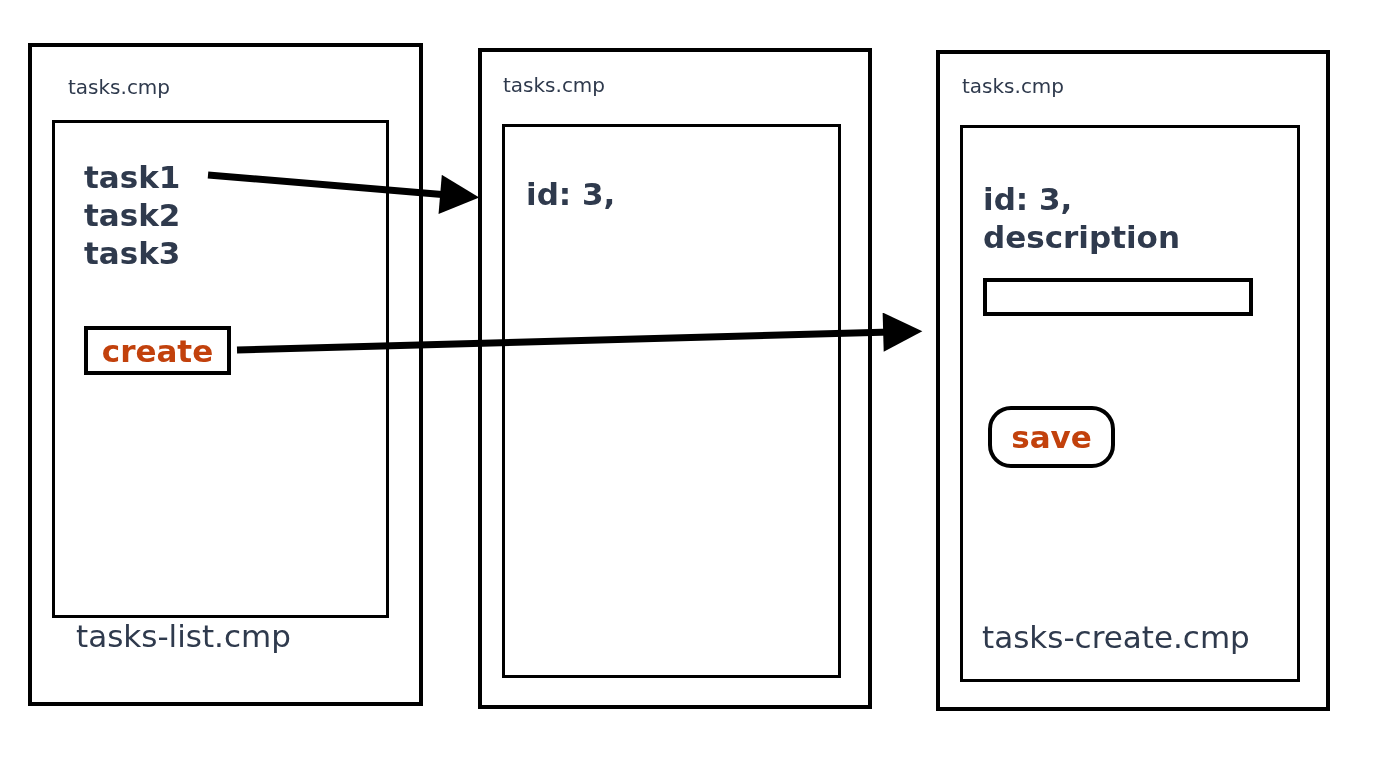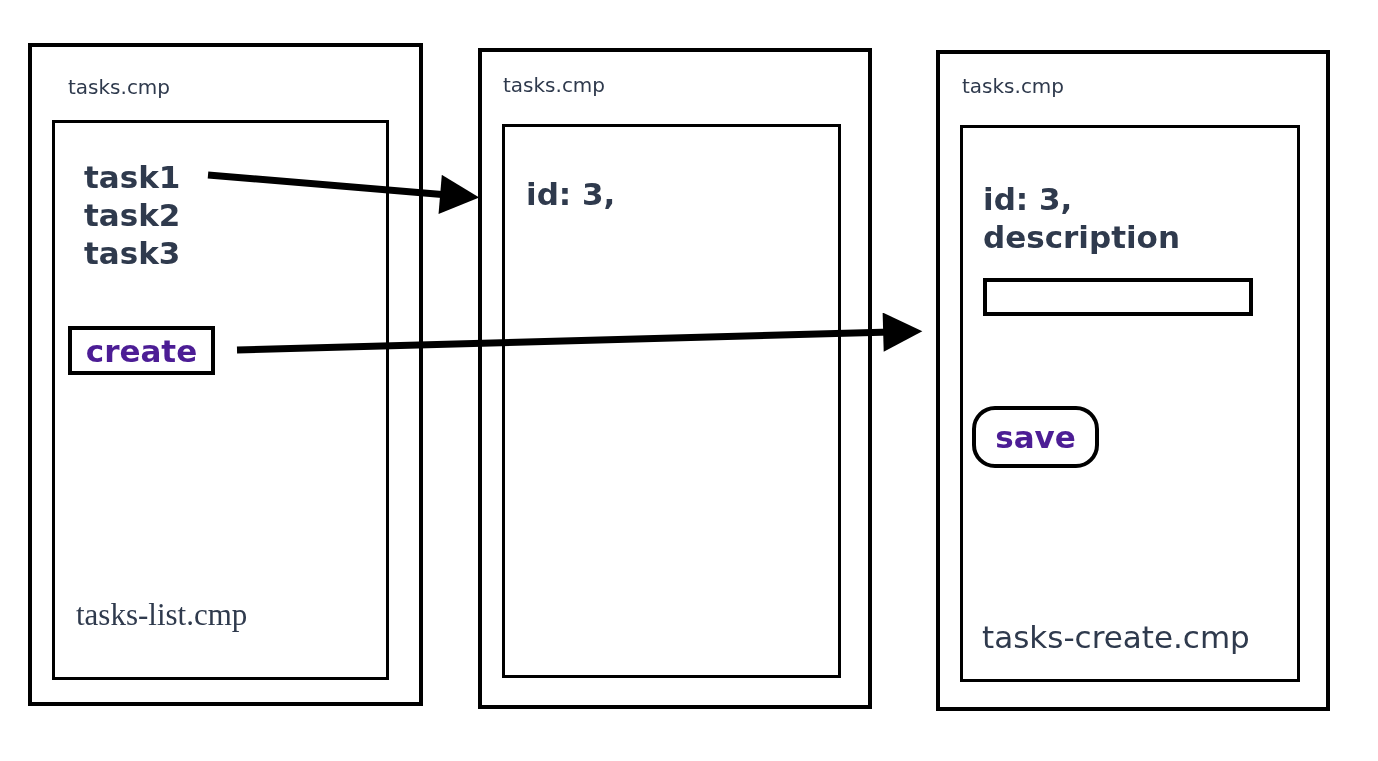--- a/index.html
+++ b/index.html
@@ -54,26 +54,27 @@
     white-space: nowrap;
   }
   .box-button {
     position: absolute;
     border: 4px solid #000000;
     background: #ffffff;
     box-sizing: border-box;
     font-family: "DejaVu Sans", "Liberation Sans", sans-serif;
     font-size: 31px;
     font-weight: bold;
-    color: #4c1d95;
+    color: #c2410c;
     display: flex;
     align-items: center;
     justify-content: center;
     padding: 0;
     cursor: pointer;
+    margin-left: 16px;
   }
   .text-input {
     position: absolute;
     border: 4px solid #000000;
     background: #ffffff;
     box-sizing: border-box;
     font-family: "DejaVu Sans", "Liberation Sans", sans-serif;
     font-size: 24px;
     color: #2f3a4d;
     padding: 0 6px;
@@ -89,28 +90,28 @@
     z-index: 10;
   }
 </style>
 </head>
 <body>
 
 <div class="canvas">
 
   <section class="panel" style="left:28px; top:43px; width:395px; height:663px;">
     <div class="panel-label" style="left:36px; top:21px;">tasks.cmp</div>
-    <div class="inner-box" style="left:20px; top:73px; width:337px; height:560px;">
+    <div class="inner-box" style="left:20px; top:73px; width:337px; height:498px;">
       <div class="content-block" style="left:29px; top:35px;">
         <div class="task-item">task1</div>
         <div class="task-item">task2</div>
         <div class="task-item">task3</div>
       </div>
       <button class="box-button" style="left:13px; top:203px; width:147px; height:49px;">create</button>
-      <div class="component-label" style="left:21px; top:473px;font-family:Liberation Serif, serif;">tasks-list.cmp</div>
+      <div class="component-label" style="left:21px; top:494px;">tasks-list.cmp</div>
     </div>
   </section>
 
   <section class="panel" style="left:478px; top:48px; width:394px; height:661px;">
     <div class="panel-label" style="left:21px; top:14px;">tasks.cmp</div>
     <div class="inner-box" style="left:20px; top:72px; width:339px; height:554px;">
       <div class="content-block" style="left:21px; top:48px;">
         <div>id: 3,</div>
       </div>
     </div>

